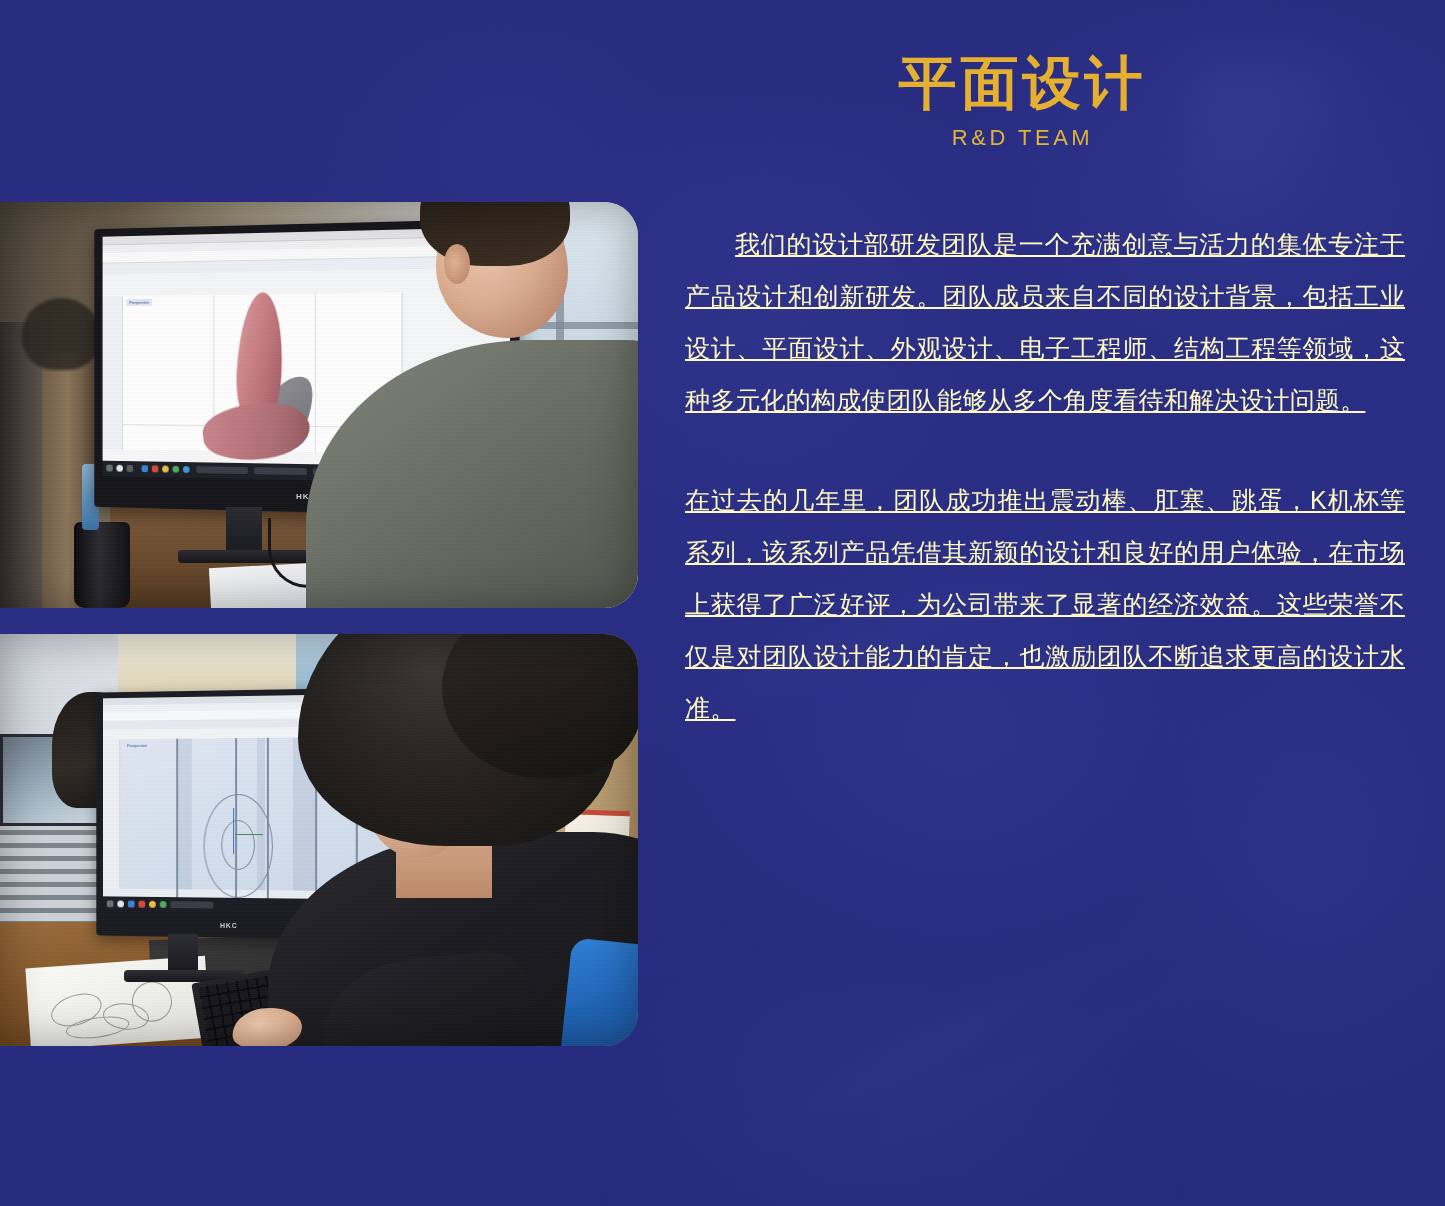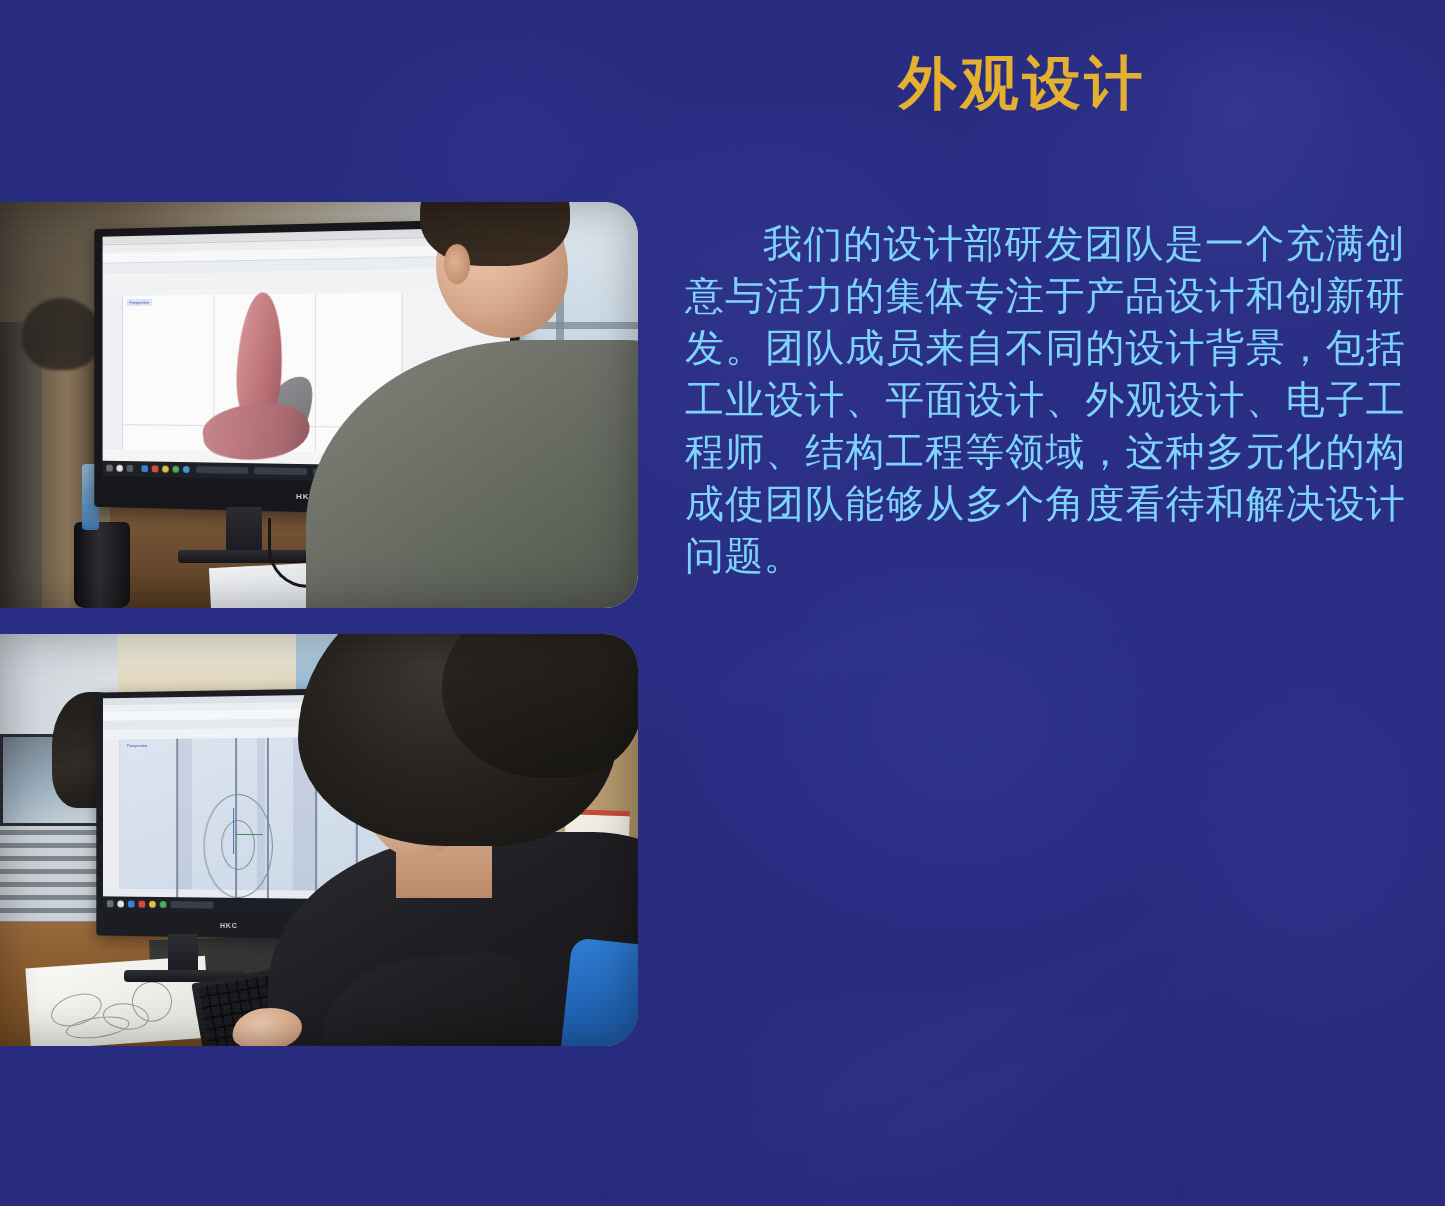--- a/index.html
+++ b/index.html
@@ -396,27 +396,28 @@
     font-family: "Liberation Sans", sans-serif;
   }
 
   .body-copy {
     position: absolute;
     left: 25px;
     top: 218px;
     width: 720px;
   }
   .para {
-    color: #7dd3fc;
-    font-size: 39px;
+    color: #fef9c3;
+    font-size: 25px;
     line-height: 52px;
     text-align: justify;
     text-justify: inter-ideograph;
     font-family: "Liberation Sans", "DejaVu Sans", sans-serif;
     letter-spacing: .2px;
+    text-decoration: underline;
   }
   .para.indent { text-indent: 2em; }
   .para + .para { margin-top: 48px; }
 </style>
 </head>
 <body>
 
 <div id="page">
 
   <div class="bg-layer">
@@ -576,21 +577,23 @@
       <div class="b-hand"></div>
 
       <div class="photo-soft"></div>
       <div class="photo-grain"></div>
     </div>
   </div>
 
   <div class="content">
 
     <div class="heading-block">
-      <div id="page-title">外观设计</div>
+      <div id="page-title">平面设计</div>
+      <div id="page-subtitle">R&amp;D TEAM</div>
     </div>
 
     <div class="body-copy">
       <p class="para indent">我们的设计部研发团队是一个充满创意与活力的集体专注于产品设计和创新研发。团队成员来自不同的设计背景，包括工业设计、平面设计、外观设计、电子工程师、结构工程等领域，这种多元化的构成使团队能够从多个角度看待和解决设计问题。</p>
+      <p class="para">在过去的几年里，团队成功推出震动棒、肛塞、跳蛋，K机杯等系列，该系列产品凭借其新颖的设计和良好的用户体验，在市场上获得了广泛好评，为公司带来了显著的经济效益。这些荣誉不仅是对团队设计能力的肯定，也激励团队不断追求更高的设计水准。</p>
     </div>
 
   </div>
 </div>
 
 </body></html>

